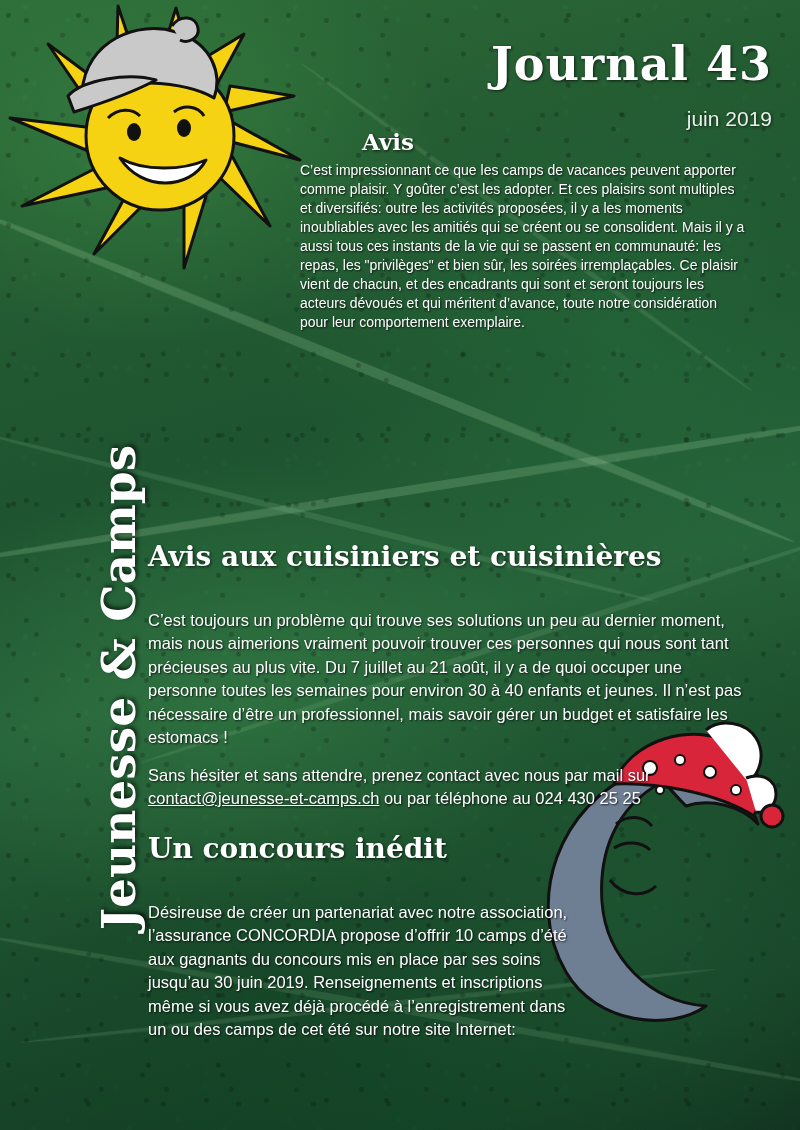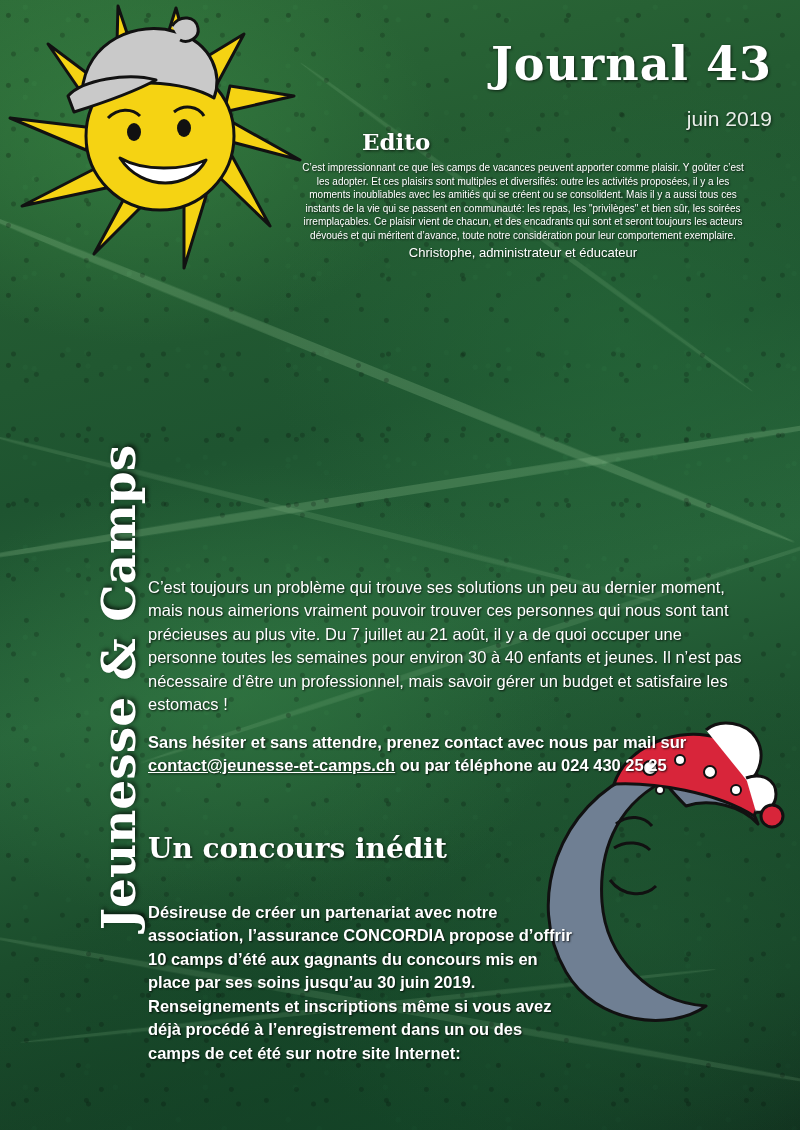--- a/index.html
+++ b/index.html
@@ -92,23 +92,22 @@
   .edito-title {
     font-family: "DejaVu Serif", serif;
     font-weight: bold;
     font-size: 23px;
     text-align: left;
     margin-left: 62px;
     margin-bottom: 6px;
     text-shadow: 1px 1px 3px rgba(0,0,0,0.7);
   }
   .edito-body {
-    font-size: 10px;
+    font-size: 14px;
     line-height: 1.36;
-    text-align: center;
     text-shadow: 1px 1px 2px rgba(0,0,0,0.75);
   }
   .edito-body p {
     margin: 0 0 2px 0;
   }
   .edito-sign {
     font-size: 13px;
     text-align: center;
     margin-top: 2px;
     text-shadow: 1px 1px 2px rgba(0,0,0,0.75);
@@ -129,21 +128,20 @@
     font-size: 16.5px;
     line-height: 1.42;
     text-shadow: 1px 1px 2px rgba(0,0,0,0.78);
     margin-top: 36px;
   }
   .section-body p {
     margin: 0 0 14px 0;
   }
   .section-body p:last-child {
     margin-bottom: 0;
-    font-weight: bold;
   }
   .mail-link {
     text-decoration: underline;
     color: #ffffff;
   }
 
   #cuisiniers {
     left: 148px;
     top: 540px;
     width: 600px;
@@ -257,28 +255,28 @@
       <path d="M100 160 C112 176 134 178 146 166"></path>
     </g>
   </svg>
 
   <div class="masthead">
     <div class="masthead-title">Journal 43</div>
     <div class="masthead-date">juin 2019</div>
   </div>
 
   <div class="edito">
-    <div class="edito-title">Edito</div>
+    <div class="edito-title">Avis</div>
     <div class="edito-body">
       <p>C’est impressionnant ce que les camps de vacances peuvent apporter comme plaisir. Y goûter c’est les adopter. Et ces plaisirs sont multiples et diversifiés: outre les activités proposées, il y a les moments inoubliables avec les amitiés qui se créent ou se consolident. Mais il y a aussi tous ces instants de la vie qui se passent en communauté: les repas, les "privilèges" et bien sûr, les soirées irremplaçables. Ce plaisir vient de chacun, et des encadrants qui sont et seront toujours les acteurs dévoués et qui méritent d’avance, toute notre considération pour leur comportement exemplaire.</p>
     </div>
-    <div class="edito-sign">Christophe, administrateur et éducateur</div>
   </div>
 
   <div class="section" id="cuisiniers">
+    <div class="section-title">Avis aux cuisiniers et cuisinières</div>
     <div class="section-body">
       <p>C’est toujours un problème qui trouve ses solutions un peu au dernier moment, mais nous aimerions vraiment pouvoir trouver ces personnes qui nous sont tant précieuses au plus vite. Du 7 juillet au 21 août, il y a de quoi occuper une personne toutes les semaines pour environ 30 à 40 enfants et jeunes. Il n’est pas nécessaire d’être un professionnel, mais savoir gérer un budget et satisfaire les estomacs !</p>
       <p><span>Sans hésiter et sans attendre, prenez contact avec nous par mail sur </span><a class="mail-link" href="#">contact@jeunesse-et-camps.ch</a><span> ou par téléphone au 024 430 25 25</span></p>
     </div>
   </div>
 
   <div class="section" id="concours">
     <div class="section-title">Un concours inédit</div>
     <div class="section-body">
       <p style="margin-bottom:2px;">Désireuse de créer un partenariat avec notre association, l’assurance CONCORDIA propose d’offrir 10 camps d’été aux gagnants du concours mis en place par ses soins jusqu’au 30 juin 2019. Renseignements et inscriptions même si vous avez déjà procédé à l’enregistrement dans un ou des camps de cet été sur notre site Internet:</p>

